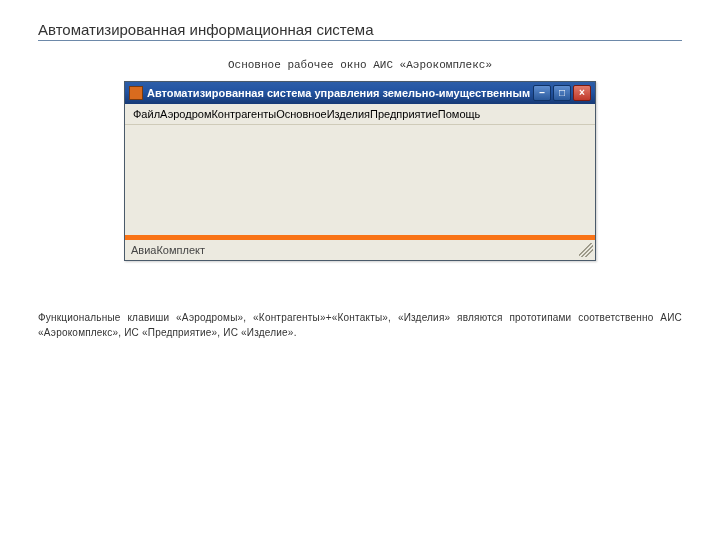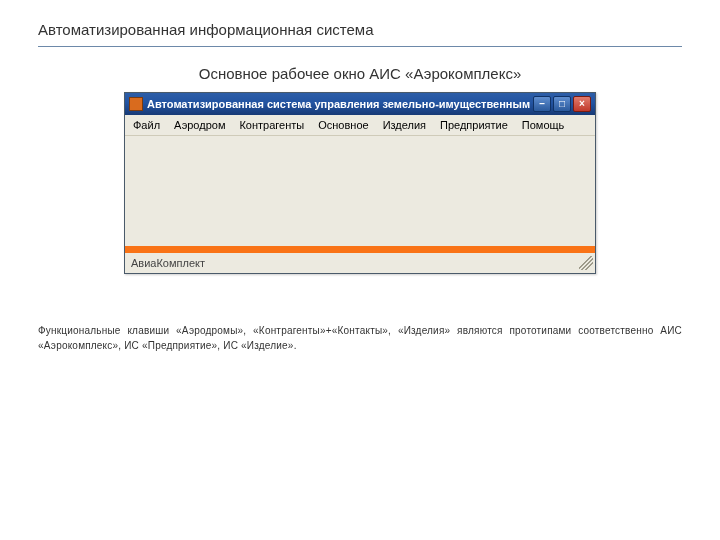--- a/index.html
+++ b/index.html
@@ -10,32 +10,32 @@
     background: #ffffff;
     color: #333333;
     box-sizing: border-box;
     padding: 20px 38px 0 38px;
   }
   .slide-title {
     font-size: 15px;
     line-height: 1.35;
     font-weight: 400;
     color: #333333;
-    margin-bottom: 6px;
   }
   .title-rule {
     border: none;
     border-top: 1px solid #6d89a9;
     margin: 0 0 18px 0;
   }
   .caption {
-    font-size: 15px;
+    font-size: 11px;
     text-align: center;
     width: 470px;
     margin: 0 auto 10px auto;
+    font-family: Liberation Mono, monospace;
   }
 
   .window {
     width: 470px;
     margin: 0 auto;
     border: 1px solid #4a5a6a;
     box-shadow: 1px 1px 2px rgba(0,0,0,0.2);
     font-family: Tahoma, Arial, sans-serif;
     font-size: 11px;
     background: #eceae0;
@@ -82,35 +82,34 @@
   }
   .win-btn.close {
     background: linear-gradient(to bottom,#e27b6c,#c0392b);
     border-color: #7a1a10;
   }
 
   .menubar {
     background: #eceae0;
     border-bottom: 1px solid #cfcbb9;
     display: flex;
-    gap: 14px;
     padding: 4px 8px;
     color: #000000;
     font-size: 11px;
   }
   .menubar span { cursor: default; }
 
   .client-area {
     height: 110px;
     background: #eceae0;
     position: relative;
   }
 
   .statusbar {
-    border-top: 7px solid #f97316;
+    border-top: 5px solid #f97316;
     background: #eceae0;
     height: 20px;
     display: flex;
     align-items: center;
     justify-content: space-between;
     padding: 0 2px 0 6px;
     font-size: 11px;
     color: #444;
   }
   .resize-grip {

